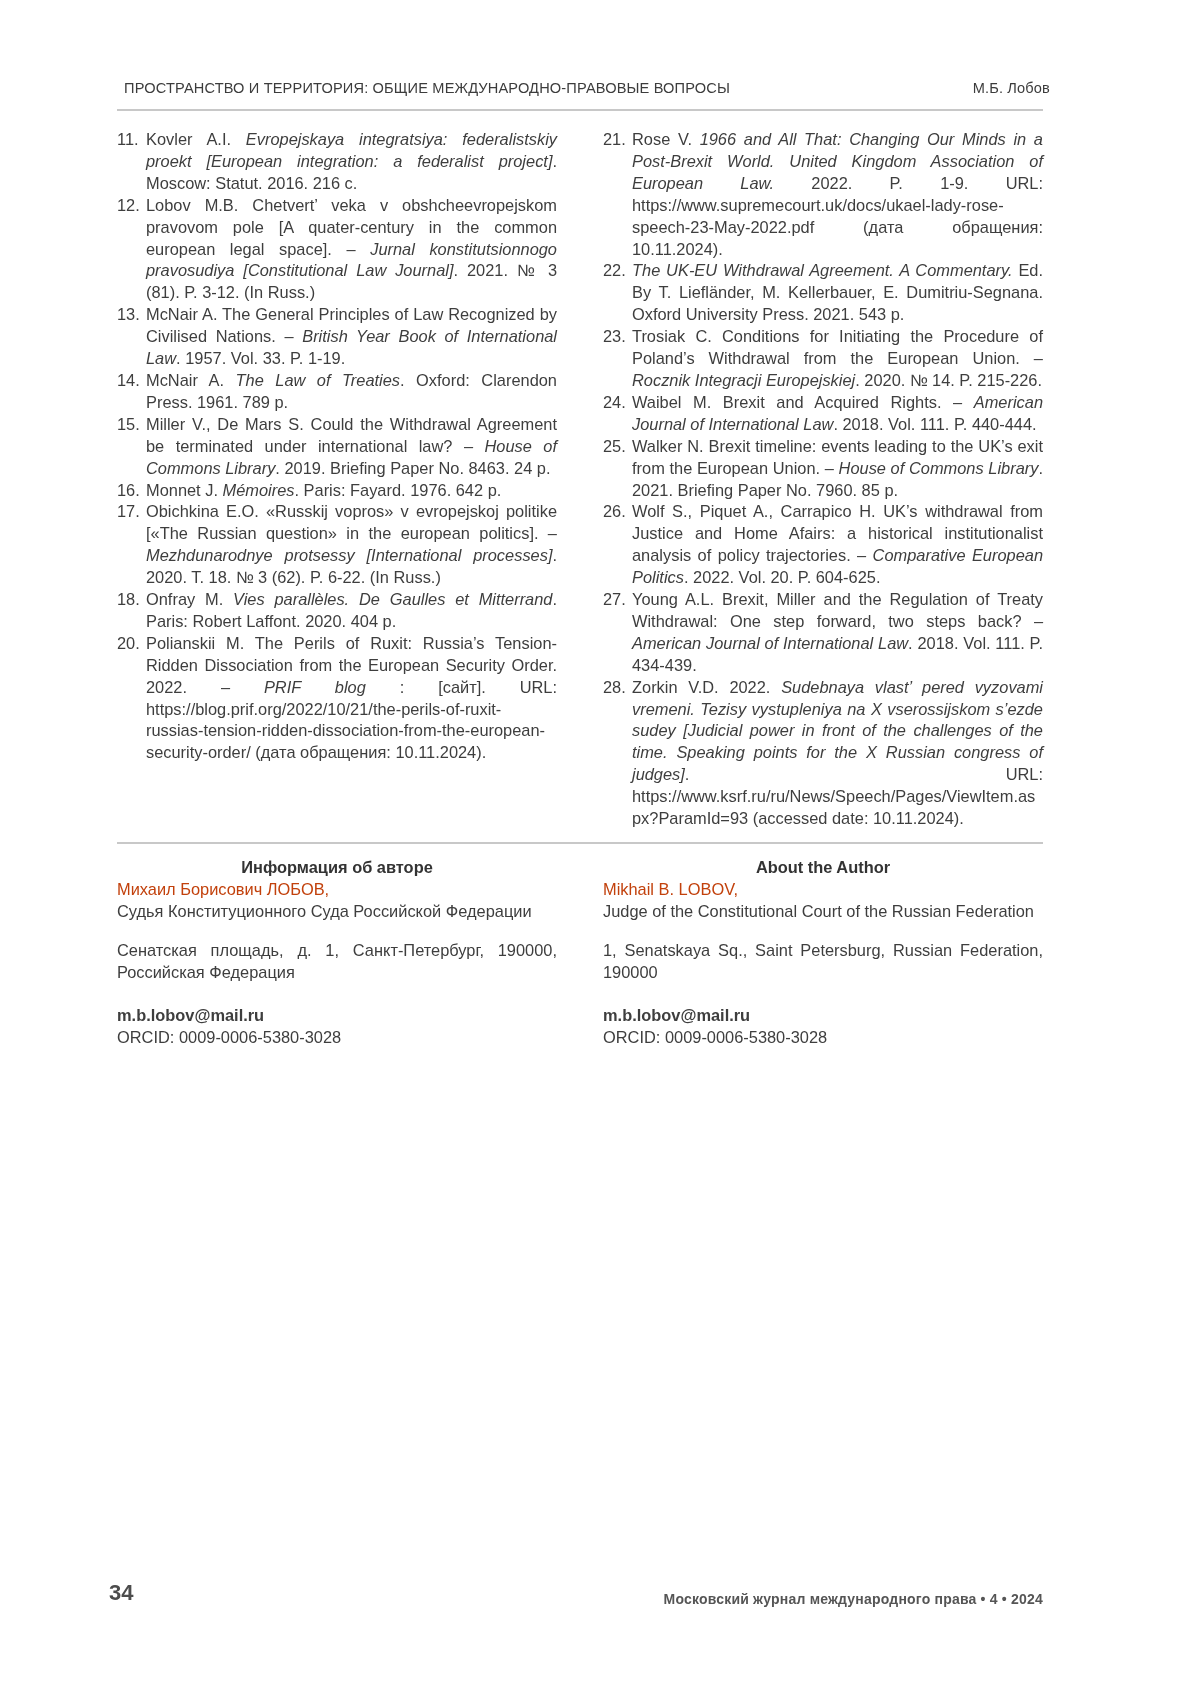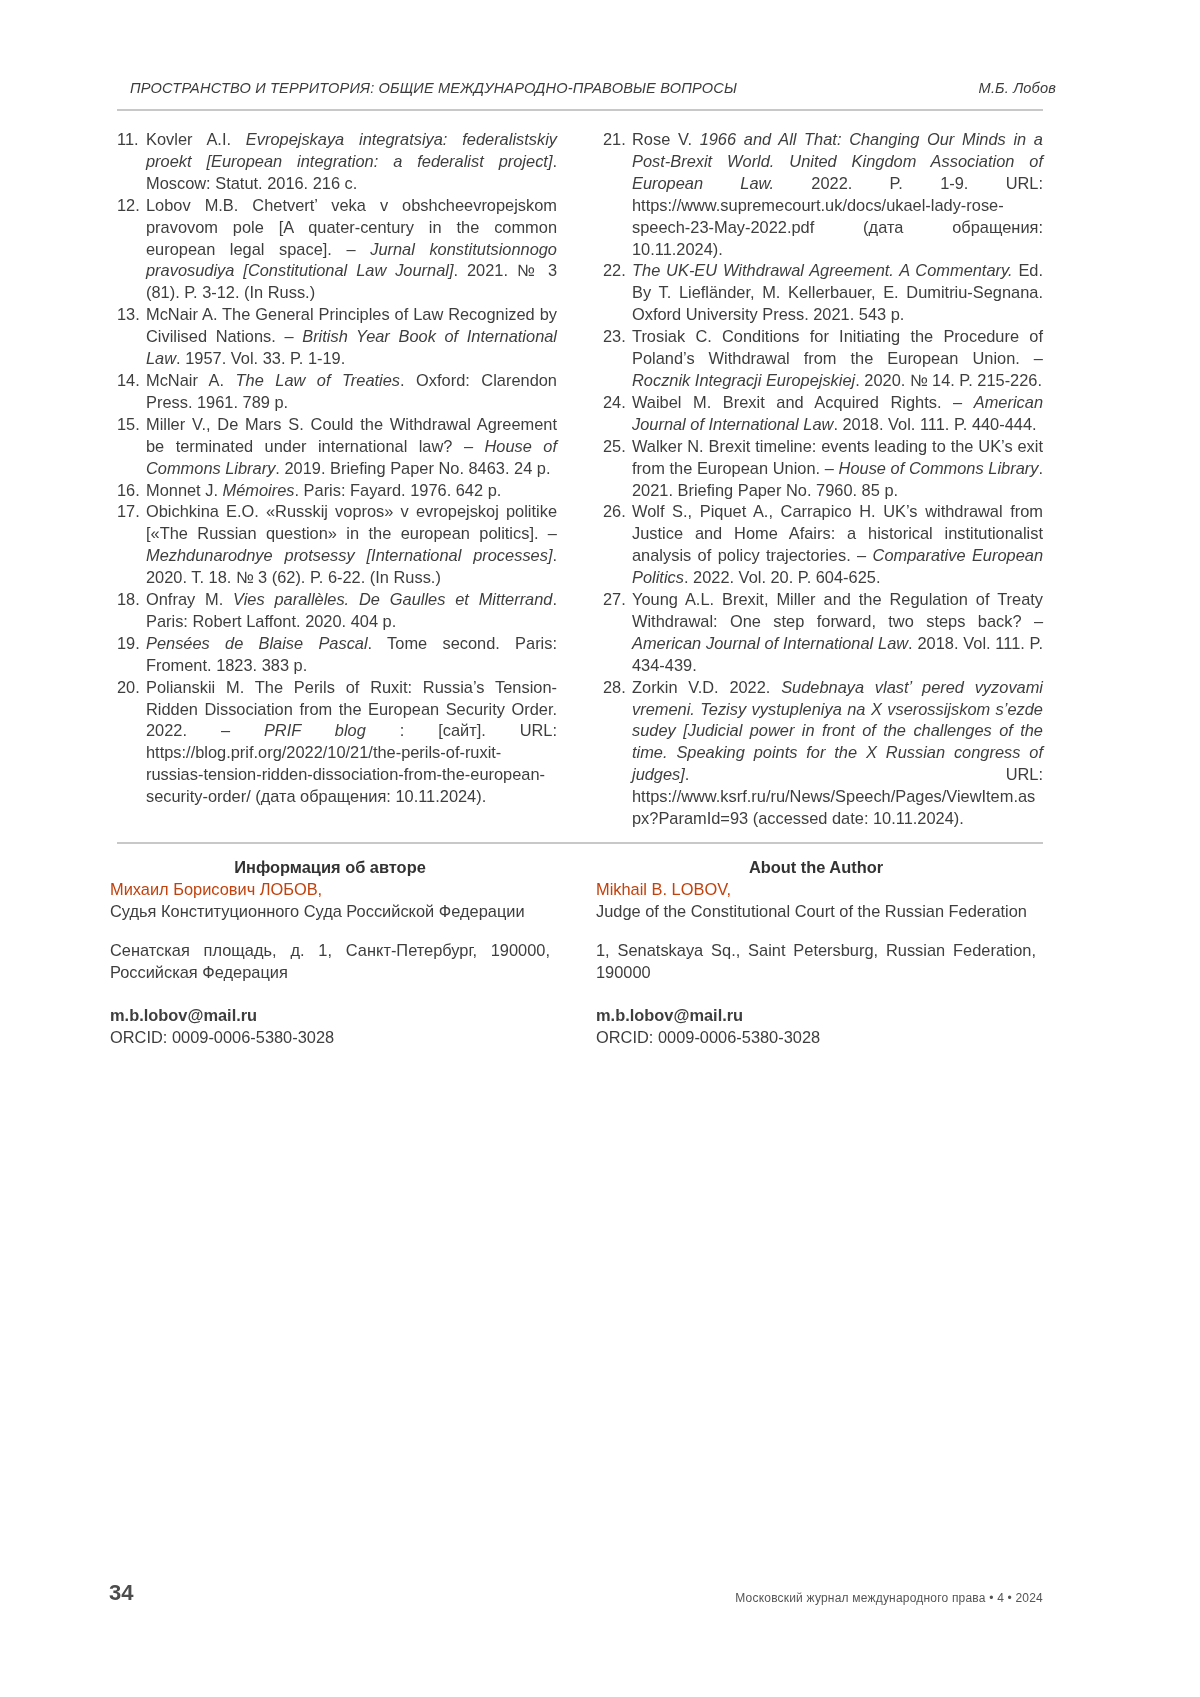--- a/index.html
+++ b/index.html
@@ -9,31 +9,30 @@
     position: relative;
     width: 1200px;
     height: 1697px;
     background: #ffffff;
     color: #3e3e3e;
     overflow: hidden;
   }
   
   .running-head {
     position: absolute;
-    left: 130px;
+    left: 124px;
     width: 926px;
     top: 80px;
     display: flex;
     justify-content: space-between;
     align-items: flex-start;
     font-size: 14.6px;
     color: #3c3c3c;
     letter-spacing: 0.15px;
     white-space: nowrap;
-    font-style: italic;
   }
   .rule {
     position: absolute;
     left: 117px;
     width: 926px;
     height: 2px;
     background: #c8c8c8;
   }
   .rule1 { top: 109px; }
   .rule2 { top: 842px; }
@@ -64,21 +63,21 @@
   .ref .num {
     display: inline-block;
     width: 29px;
     text-indent: 0;
   }
   .ref i { font-style: italic; }
   
   .authors {
     position: absolute;
     top: 856px;
-    left: 110px;
+    left: 117px;
     width: 926px;
     display: flex;
     gap: 46px;
   }
   .authors .col {
     width: 440px;
     font-size: 16.4px;
     line-height: 22px;
     color: #3e3e3e;
   }
@@ -99,22 +98,22 @@
     left: 109px;
     top: 1580px;
     font-size: 22px;
     font-weight: bold;
     color: #4c4c4c;
   }
   .journal-line {
     position: absolute;
     right: 157px;
     top: 1591px;
-    font-size: 12px;
-    font-weight: normal;
+    font-size: 14px;
+    font-weight: bold;
     color: #555555;
     letter-spacing: 0.2px;
     white-space: nowrap;
   }
 </style>
 </head>
 <body>
 
 <div class="page">
 
@@ -128,21 +127,20 @@
   <div class="refs">
     <div class="col" id="refs-left">
         <p class="ref"><span class="num">11.</span><span>Kovler A.I. </span><i>Evropejskaya integratsiya: federalistskiy proekt [European integration: a federalist project]</i><span>. Moscow: Statut. 2016. 216 c.</span></p>
         <p class="ref"><span class="num">12.</span><span>Lobov M.B. Chetvert’ veka v obshcheevropejskom pravovom pole [A quater-century in the common european legal space]. – </span><i>Jurnal konstitutsionnogo pravosudiya [Constitutional Law Journal]</i><span>. 2021. № 3 (81). P. 3-12. (In Russ.)</span></p>
         <p class="ref"><span class="num">13.</span><span>McNair A. The General Principles of Law Recognized by Civilised Nations. – </span><i>British Year Book of International Law</i><span>. 1957. Vol. 33. P. 1-19.</span></p>
         <p class="ref"><span class="num">14.</span><span>McNair A. </span><i>The Law of Treaties</i><span>. Oxford: Clarendon Press. 1961. 789 p.</span></p>
         <p class="ref"><span class="num">15.</span><span>Miller V., De Mars S. Could the Withdrawal Agreement be terminated under international law? – </span><i>House of Commons Library</i><span>. 2019. Briefing Paper No. 8463. 24 p.</span></p>
         <p class="ref"><span class="num">16.</span><span>Monnet J. </span><i>Mémoires</i><span>. Paris: Fayard. 1976. 642 p.</span></p>
         <p class="ref"><span class="num">17.</span><span>Obichkina E.O. «Russkij vopros» v evropejskoj politike [«The Russian question» in the european politics]. – </span><i>Mezhdunarodnye protsessy [International processes]</i><span>. 2020. T. 18. № 3 (62). P. 6-22. (In Russ.)</span></p>
         <p class="ref"><span class="num">18.</span><span>Onfray M. </span><i>Vies parallèles. De Gaulles et Mitterrand</i><span>. Paris: Robert Laffont. 2020. 404 p.</span></p>
-        <p class="ref"><span class="num">19.</span><i>Pensées de Blaise Pascal</i><span>. Tome second. Paris: Froment. 1823. 383 p.</span></p>
         <p class="ref"><span class="num">20.</span><span>Polianskii M. The Perils of Ruxit: Russia’s Tension-Ridden Dissociation from the European Security Order. 2022. – </span><i>PRIF blog</i><span> : [сайт]. URL: https://blog.prif.org/2022/10/21/the-perils-of-ruxit-russias-tension-ridden-dissociation-from-the-european-security-order/ (дата обращения: 10.11.2024).</span></p>
       </div>
     <div class="col" id="refs-right">
         <p class="ref"><span class="num">21.</span><span>Rose V. </span><i>1966 and All That: Changing Our Minds in a Post-Brexit World. United Kingdom Association of European Law.</i><span> 2022. P. 1-9. URL: https://www.supremecourt.uk/docs/ukael-lady-rose-speech-23-May-2022.pdf (дата обращения: 10.11.2024).</span></p>
         <p class="ref"><span class="num">22.</span><i>The UK-EU Withdrawal Agreement. A Commentary.</i><span> Ed. By T. Liefländer, M. Kellerbauer, E. Dumitriu-Segnana. Oxford University Press. 2021. 543 p.</span></p>
         <p class="ref"><span class="num">23.</span><span>Trosiak C. Conditions for Initiating the Procedure of Poland’s Withdrawal from the European Union. – </span><i>Rocznik Integracji Europejskiej</i><span>. 2020. № 14. P. 215-226.</span></p>
         <p class="ref"><span class="num">24.</span><span>Waibel M. Brexit and Acquired Rights. – </span><i>American Journal of International Law</i><span>. 2018. Vol. 111. P. 440-444.</span></p>
         <p class="ref"><span class="num">25.</span><span>Walker N. Brexit timeline: events leading to the UK’s exit from the European Union. – </span><i>House of Commons Library</i><span>. 2021. Briefing Paper No. 7960. 85 p.</span></p>
         <p class="ref"><span class="num">26.</span><span>Wolf S., Piquet A., Carrapico H. UK’s withdrawal from Justice and Home Afairs: a historical institutionalist analysis of policy trajectories. – </span><i>Comparative European Politics</i><span>. 2022. Vol. 20. P. 604-625.</span></p>
         <p class="ref"><span class="num">27.</span><span>Young A.L. Brexit, Miller and the Regulation of Treaty Withdrawal: One step forward, two steps back? – </span><i>American Journal of International Law</i><span>. 2018. Vol. 111. P. 434-439.</span></p>

